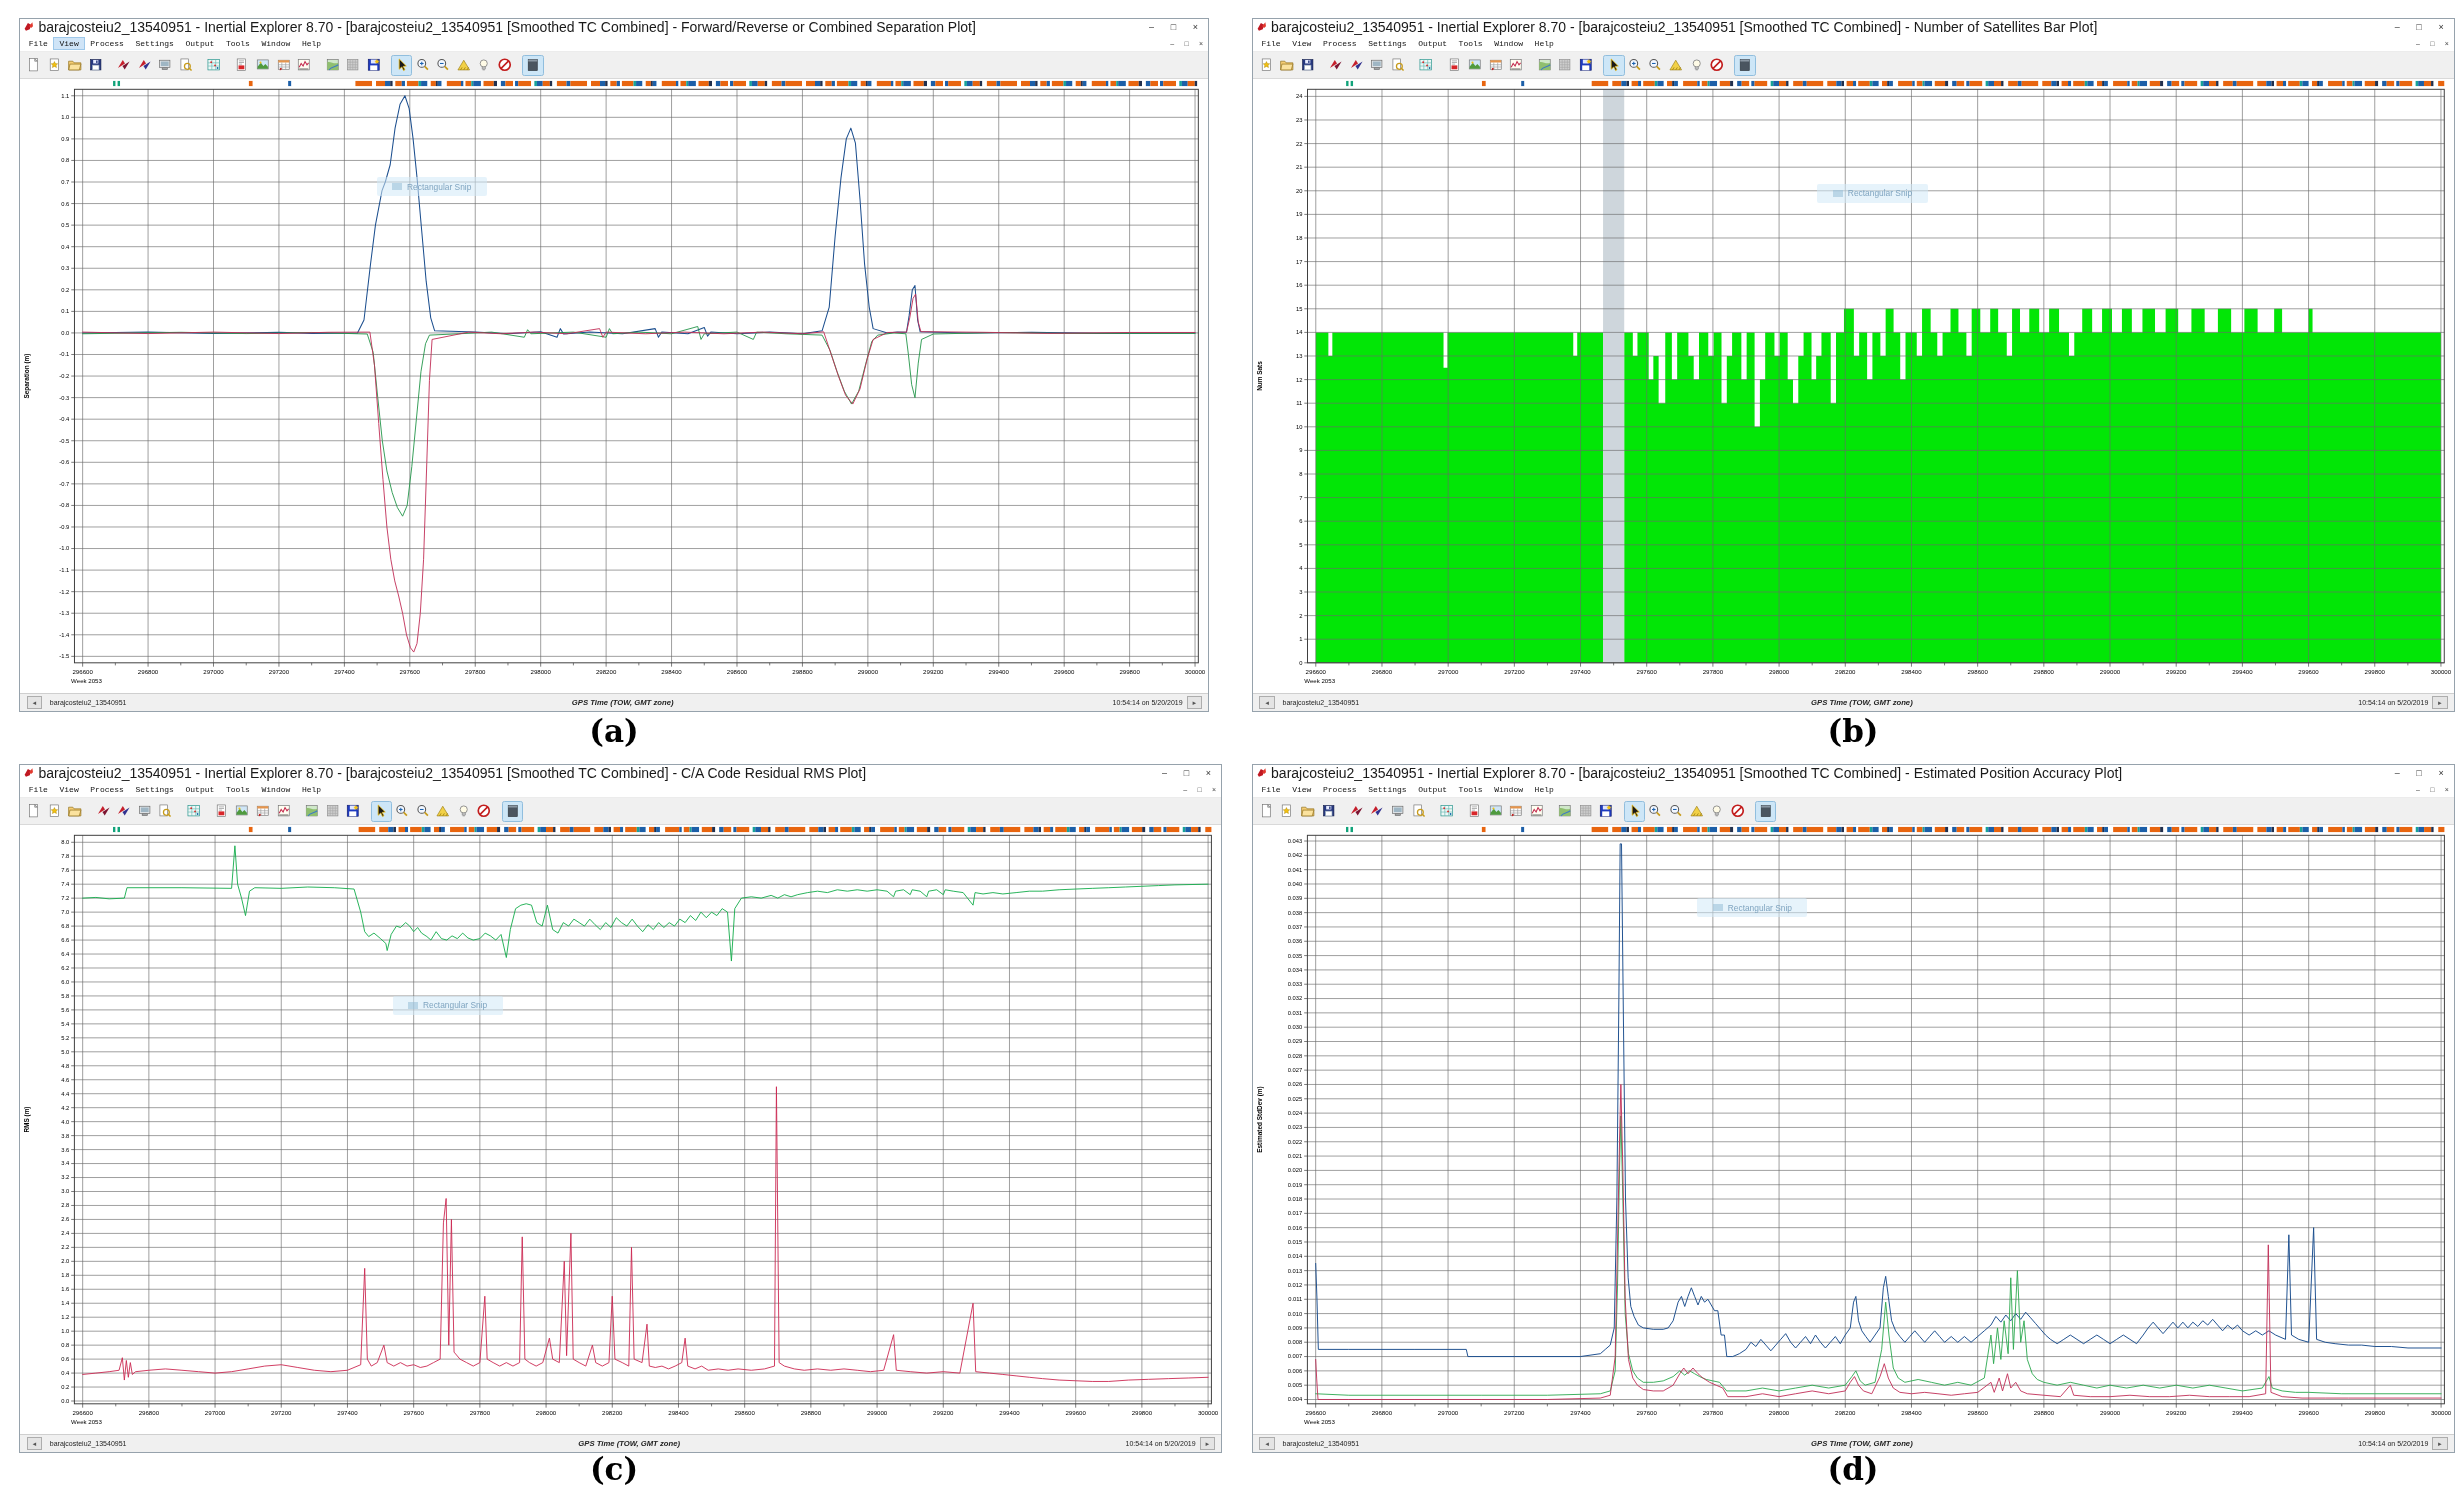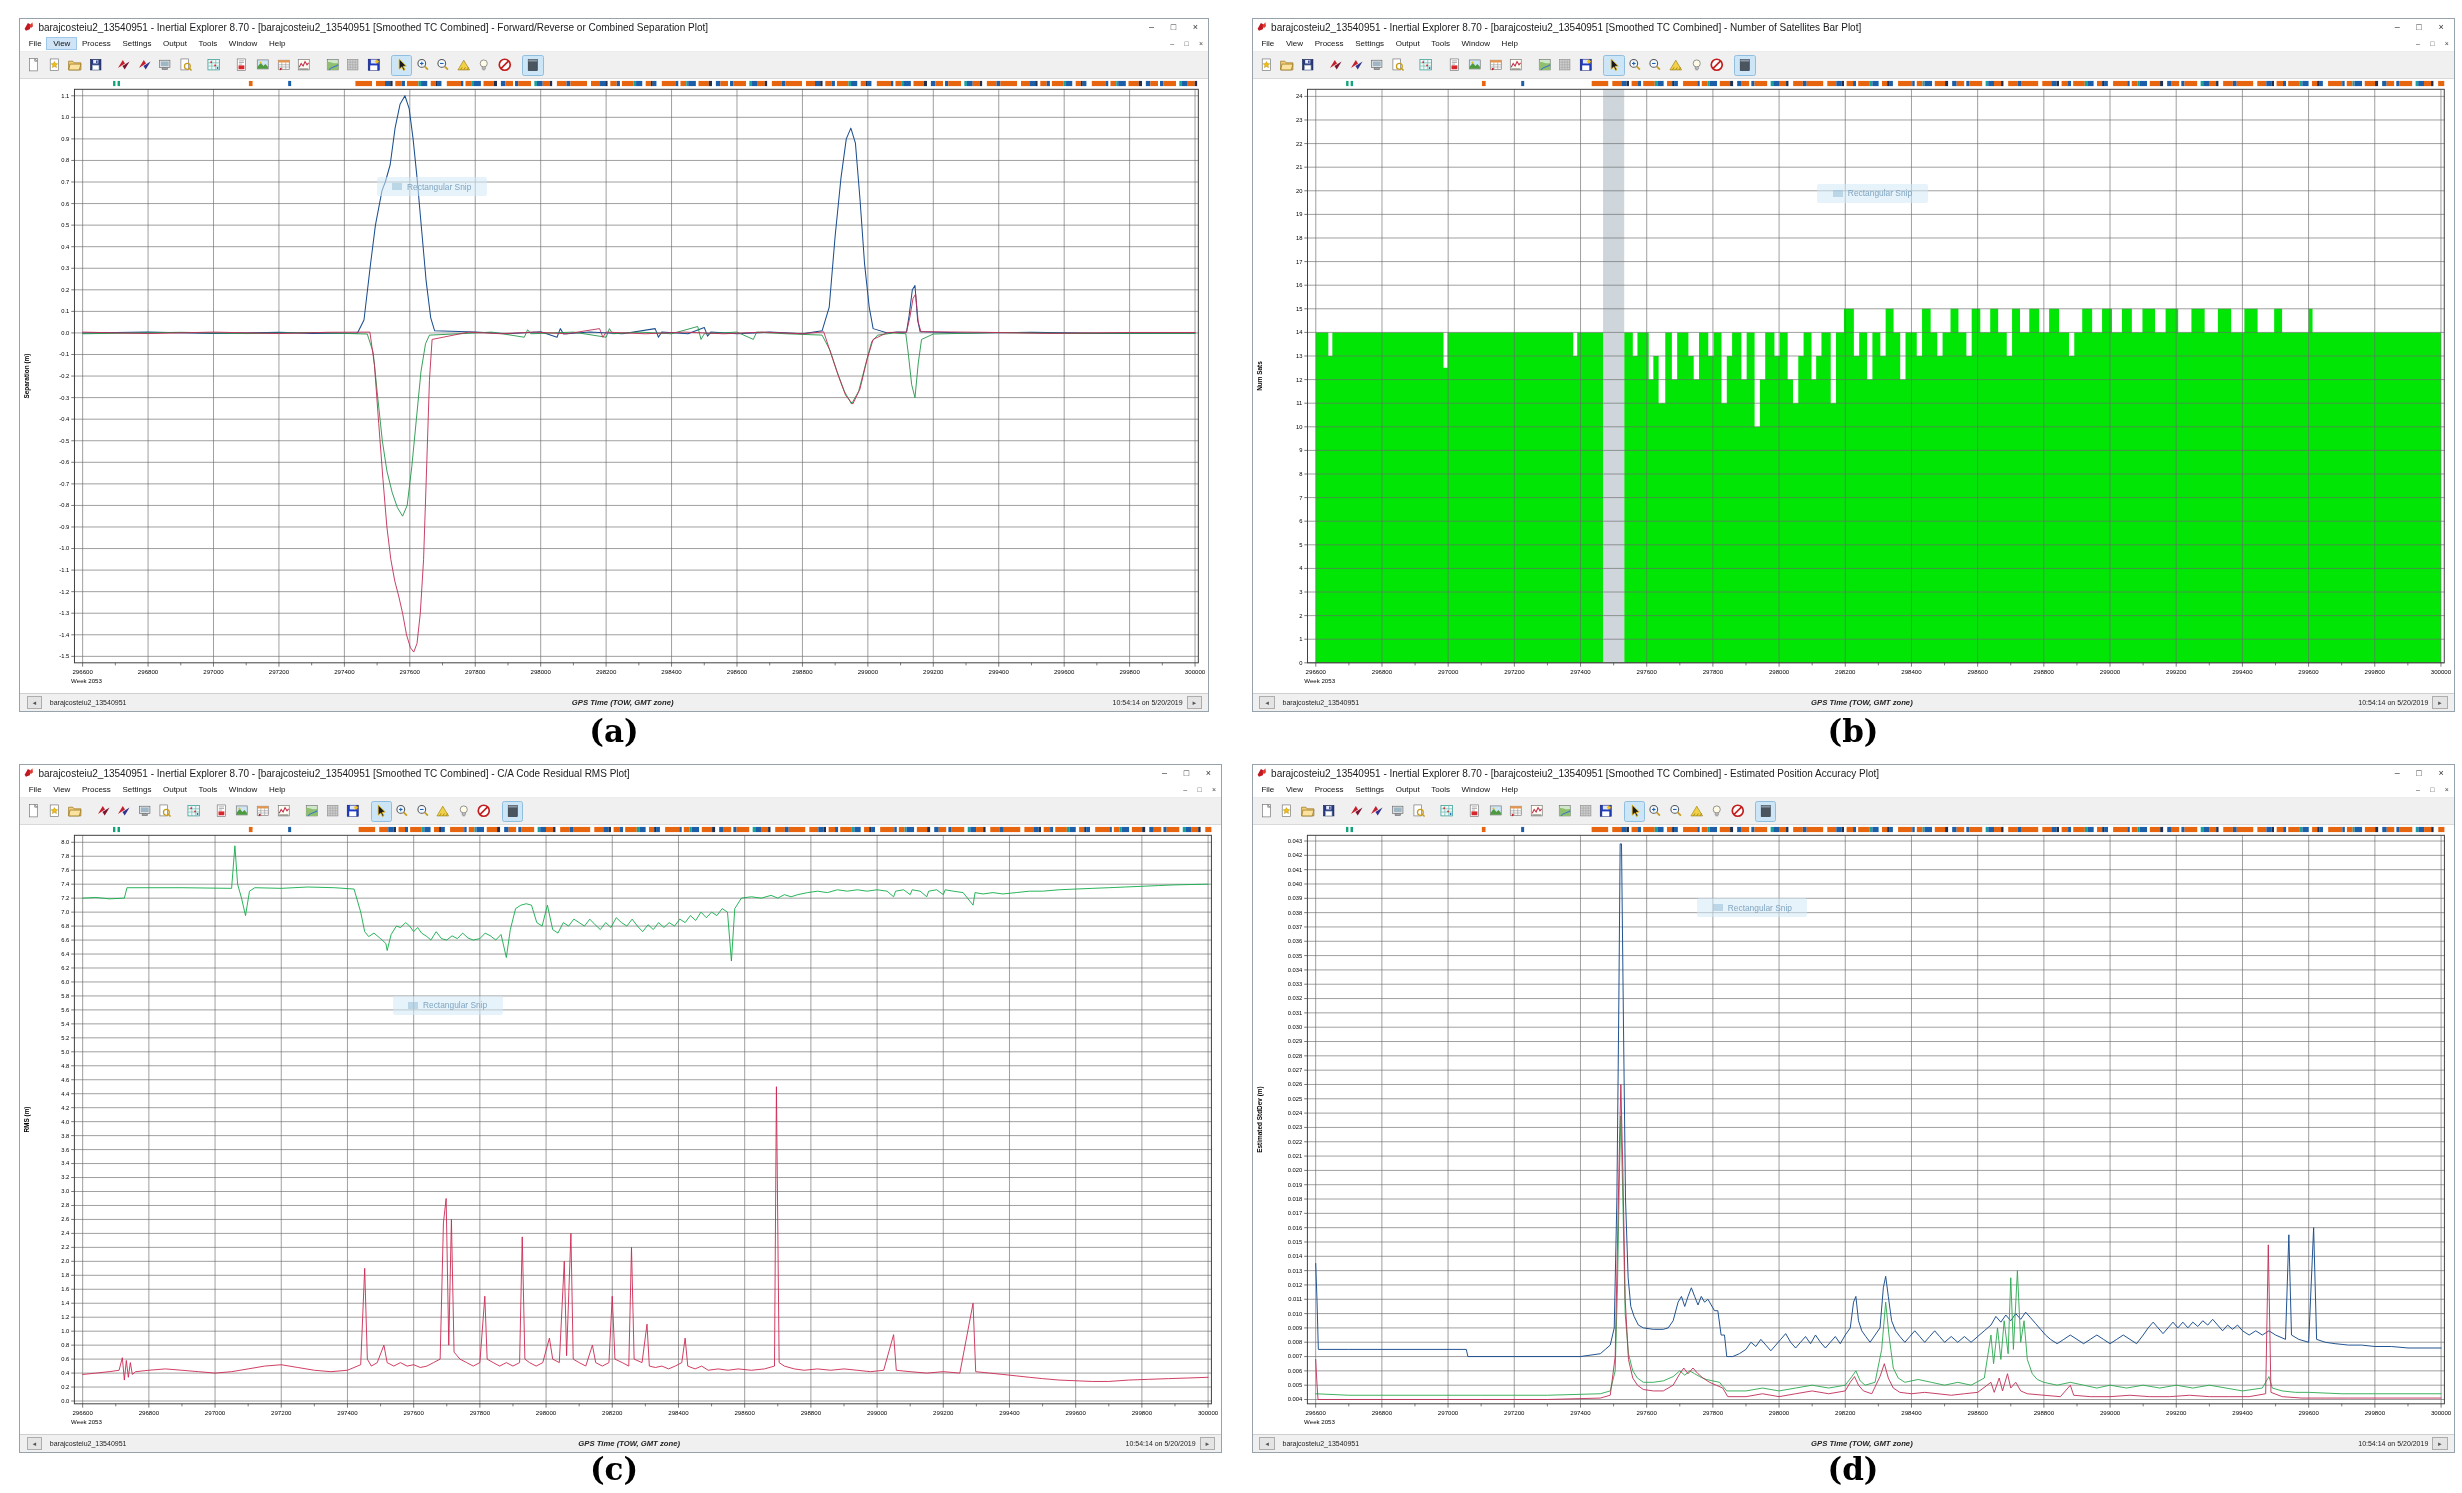--- a/index.html
+++ b/index.html
@@ -3,25 +3,25 @@
 <meta charset="utf-8">
 <style>
   html,body{margin:0;padding:0;background:#ffffff;}
   body{width:2462px;height:1494px;position:relative;font-family:"Liberation Sans",sans-serif;}
   .window{position:absolute;border:0.6px solid #96a2ac;background:#fff;display:flex;flex-direction:column;box-sizing:border-box;}
   .w0{left:19.3px;top:18px;width:1190px;height:694px;}
   .w1{left:1252px;top:18px;width:1203px;height:694px;}
   .w2{left:19.3px;top:764px;width:1203px;height:689px;}
   .w3{left:1252px;top:764px;width:1203px;height:689px;}
   .titlebar{height:16.7px;display:flex;align-items:center;padding:0 3.9px;background:#fff;flex:0 0 auto;}
-  .title{font-size:10px;color:#1a1a1a;margin-left:3.9px;white-space:nowrap;overflow:hidden;flex:1;}
+  .title{font-size:14px;color:#1a1a1a;margin-left:3.9px;white-space:nowrap;overflow:hidden;flex:1;}
   .win-controls{display:flex;gap:16.7px;margin:0 6.4px 0 7.7px;color:#333;font-size:9px;}
   .wc{line-height:1;cursor:default;}
   .menubar{height:15.5px;display:flex;align-items:center;background:#fff;font-size:8px;color:#111;padding-left:2.6px;flex:0 0 auto;border-bottom:0.6px solid #ececec;}
-  .menu-items{display:flex;align-items:center;}
+  .menu-items{display:flex;align-items:center;font-family:Liberation Mono, monospace;}
   .menu-item{padding:1.3px 5.8px;}
   .menu-item.sel{background:#cfe4f7;outline:0.6px solid #9ec8ea;}
   .child-controls{margin-left:auto;display:flex;gap:10.3px;font-size:7px;color:#444;margin-right:5.2px;}
   .toolbar{height:26px;background:#f0f0f0;display:flex;align-items:center;padding:0 3.9px;gap:1.3px;flex:0 0 auto;border-bottom:0.6px solid #d9d9d9;}
   .tbtn{width:19.3px;height:19.3px;display:flex;align-items:center;justify-content:center;border-radius:1.3px;}
   .tbtn.sel{background:#cde6f7;outline:0.6px solid #90bede;}
   .tbtn.sep{width:6.4px;}
   .client{flex:1;position:relative;background:#fff;overflow:hidden;}
   .client svg{position:absolute;left:0;top:0;}
   .watermark{position:absolute;display:flex;align-items:center;gap:5.2px;background:rgba(210,233,248,0.55);border-radius:1.9px;padding:4.5px 15.5px;font-size:8.4px;color:rgba(115,155,185,0.9);pointer-events:none;white-space:nowrap;}

